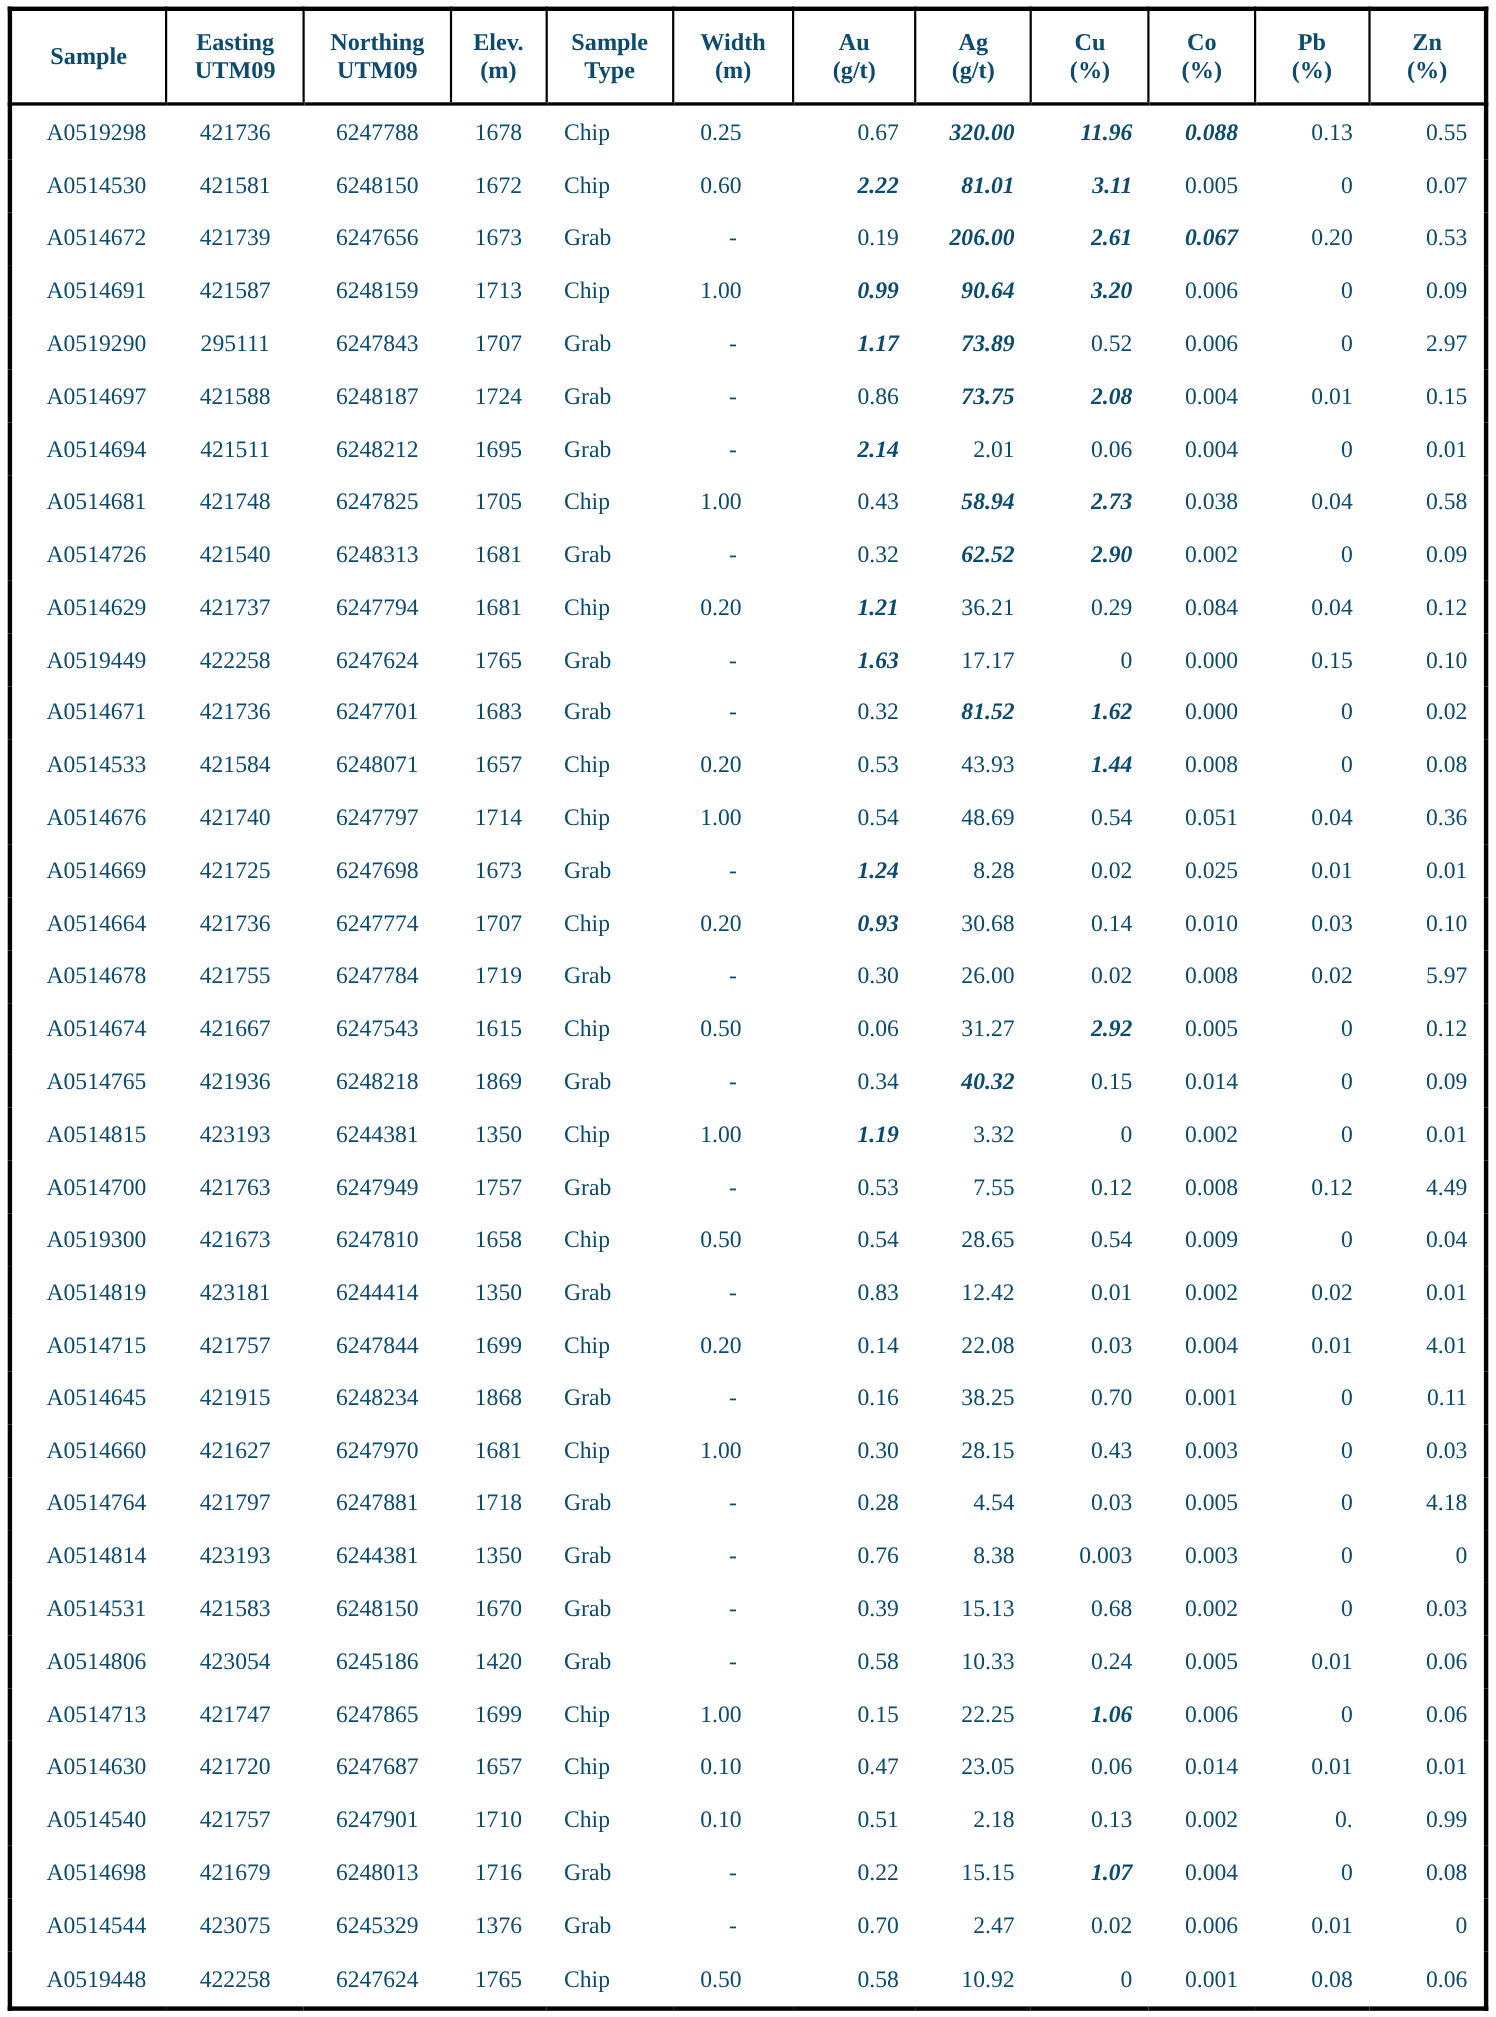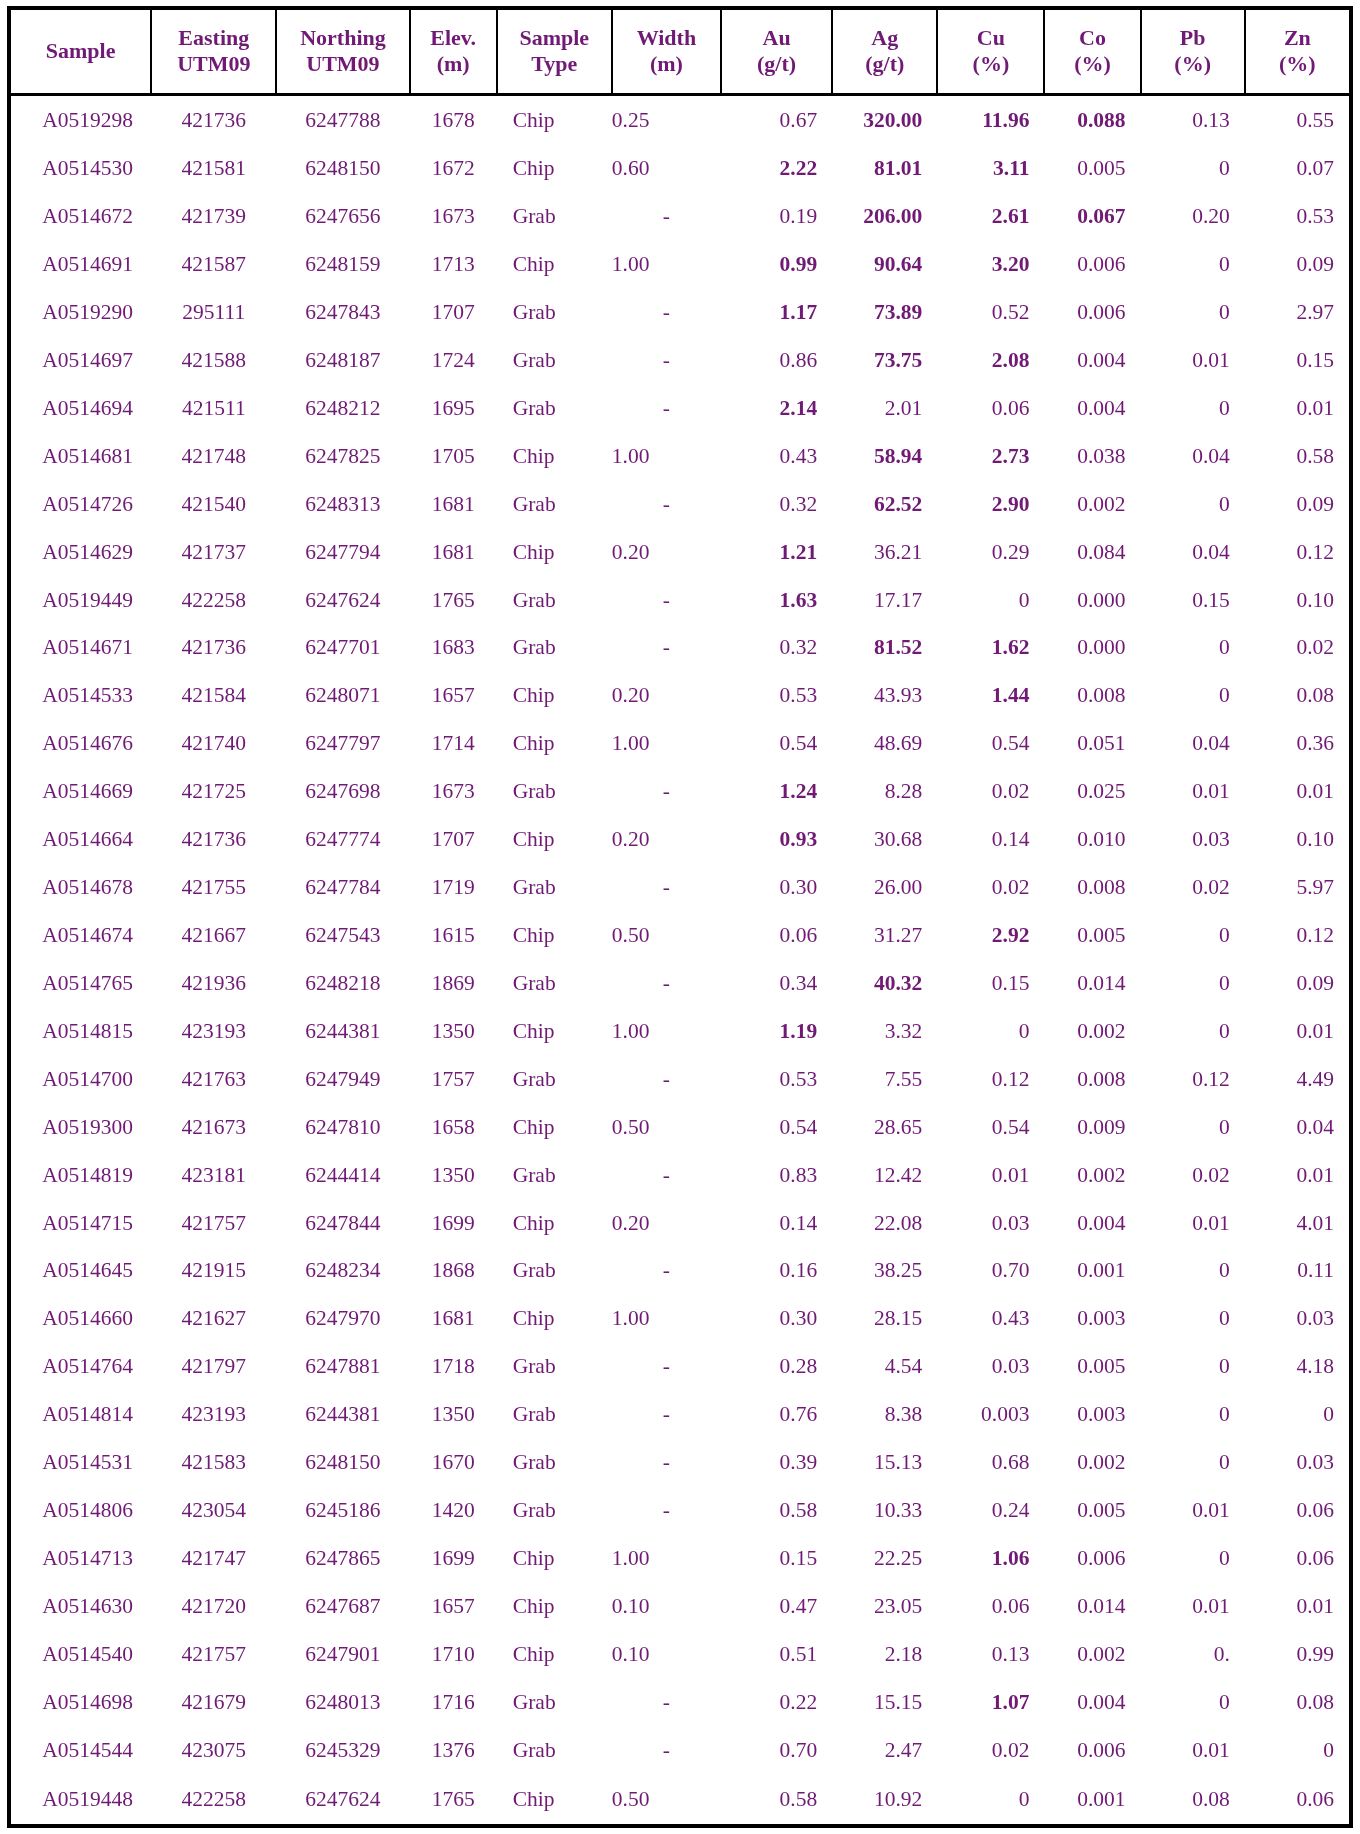--- a/index.html
+++ b/index.html
@@ -3,21 +3,21 @@
 <meta charset="utf-8">
 <style>
   html, body { margin: 0; padding: 0; background: #ffffff; }
   .page {
     width: 1360px;
     height: 1834px;
     background: #ffffff;
     box-sizing: border-box;
     padding: 6px 7px;
     font-family: "Liberation Serif", serif;
-    color: #701a75;
+    color: #0c4a6e;
   }
   table.assay {
     border-collapse: collapse;
     table-layout: fixed;
     width: 1346px;
     height: 1822px;
     border: 4px solid #000000;
   }
   thead tr { height: 86px; }
   thead th {
@@ -50,24 +50,24 @@
   col.c-cu       { width: 107px; }
   col.c-co       { width: 96px; }
   col.c-pb       { width: 104px; }
   col.c-zn       { width: 106px; }
   
   tbody td:nth-child(1) { text-align: center;  padding-left: 13px; }
   tbody td:nth-child(2),
   tbody td:nth-child(3),
   tbody td:nth-child(4) { text-align: center; }
   tbody td:nth-child(5) { text-align: left;  padding-left: 16px; }
-  tbody td:nth-child(6) { text-align: left; padding-right: 22px; }
+  tbody td:nth-child(6) { text-align: center; padding-right: 22px; }
   tbody td:nth-child(n+7) { text-align: right; padding-right: 15px; }
   tbody td.dash { text-align: center; padding-right: 0; }
-  tbody td.b { font-weight: bold; }
+  tbody td.b { font-weight: bold; font-style: italic; }
 </style>
 </head>
 <body>
 
 <div class="page">
   <table class="assay">
     <colgroup>
       <col class="c-sample">
         <col class="c-easting">
         <col class="c-northing">

